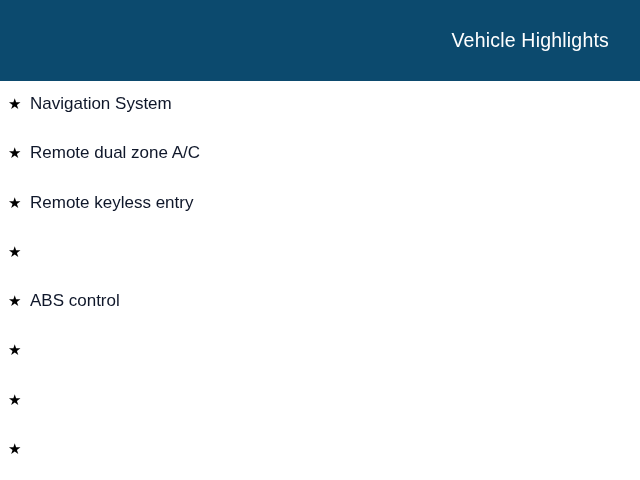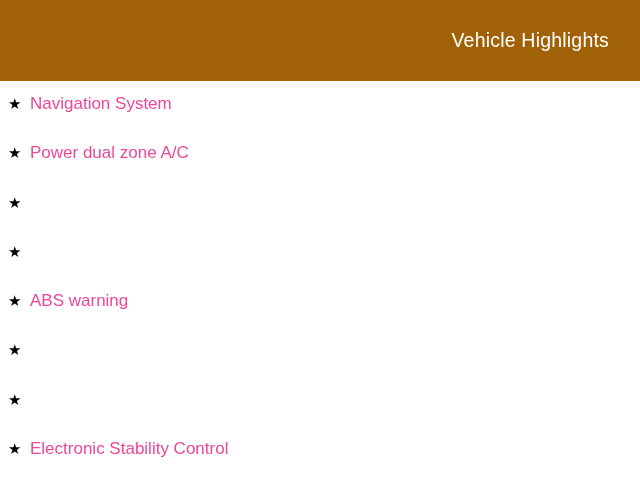--- a/index.html
+++ b/index.html
@@ -18,21 +18,21 @@
     width: 640px;
     height: 480px;
     background: #ffffff;
   }
   .header-bar {
     position: absolute;
     left: 0;
     top: 0;
     width: 640px;
     height: 81px;
-    background: #a16207;
+    background: #0c4a6e;
     display: flex;
     align-items: center;
     justify-content: flex-end;
     box-sizing: border-box;
     padding-right: 31px;
   }
   .header-title {
     color: #ffffff;
     font-size: 19.5px;
     letter-spacing: 0.2px;
@@ -57,21 +57,21 @@
   }
   .bullet-star {
     width: 22px;
     flex: 0 0 22px;
     color: #000000;
     font-size: 15px;
     line-height: 45px;
     text-align: left;
   }
   .item-label {
-    color: #ec4899;
+    color: #0f172a;
     font-size: 17px;
     line-height: 45px;
     white-space: nowrap;
     text-align: right;
   }
 </style>
 </head>
 <body>
 
 <div class="page">
@@ -80,37 +80,37 @@
     <div class="header-title">Vehicle Highlights</div>
   </div>
 
   <ul class="highlights-list">
     <li class="highlight-item">
       <span class="bullet-star">★</span>
       <span class="item-label">Navigation System</span>
     </li>
     <li class="highlight-item">
       <span class="bullet-star">★</span>
-      <span class="item-label">Power dual zone A/C</span>
+      <span class="item-label">Remote dual zone A/C</span>
+    </li>
+    <li class="highlight-item">
+      <span class="bullet-star">★</span>
+      <span class="item-label">Remote keyless entry</span>
+    </li>
+    <li class="highlight-item">
+      <span class="bullet-star">★</span>
+    </li>
+    <li class="highlight-item">
+      <span class="bullet-star">★</span>
+      <span class="item-label">ABS control</span>
     </li>
     <li class="highlight-item">
       <span class="bullet-star">★</span>
     </li>
     <li class="highlight-item">
       <span class="bullet-star">★</span>
     </li>
     <li class="highlight-item">
       <span class="bullet-star">★</span>
-      <span class="item-label">ABS warning</span>
-    </li>
-    <li class="highlight-item">
-      <span class="bullet-star">★</span>
-    </li>
-    <li class="highlight-item">
-      <span class="bullet-star">★</span>
-    </li>
-    <li class="highlight-item">
-      <span class="bullet-star">★</span>
-      <span class="item-label">Electronic Stability Control</span>
     </li>
   </ul>
 
 </div>
 
 </body></html>

